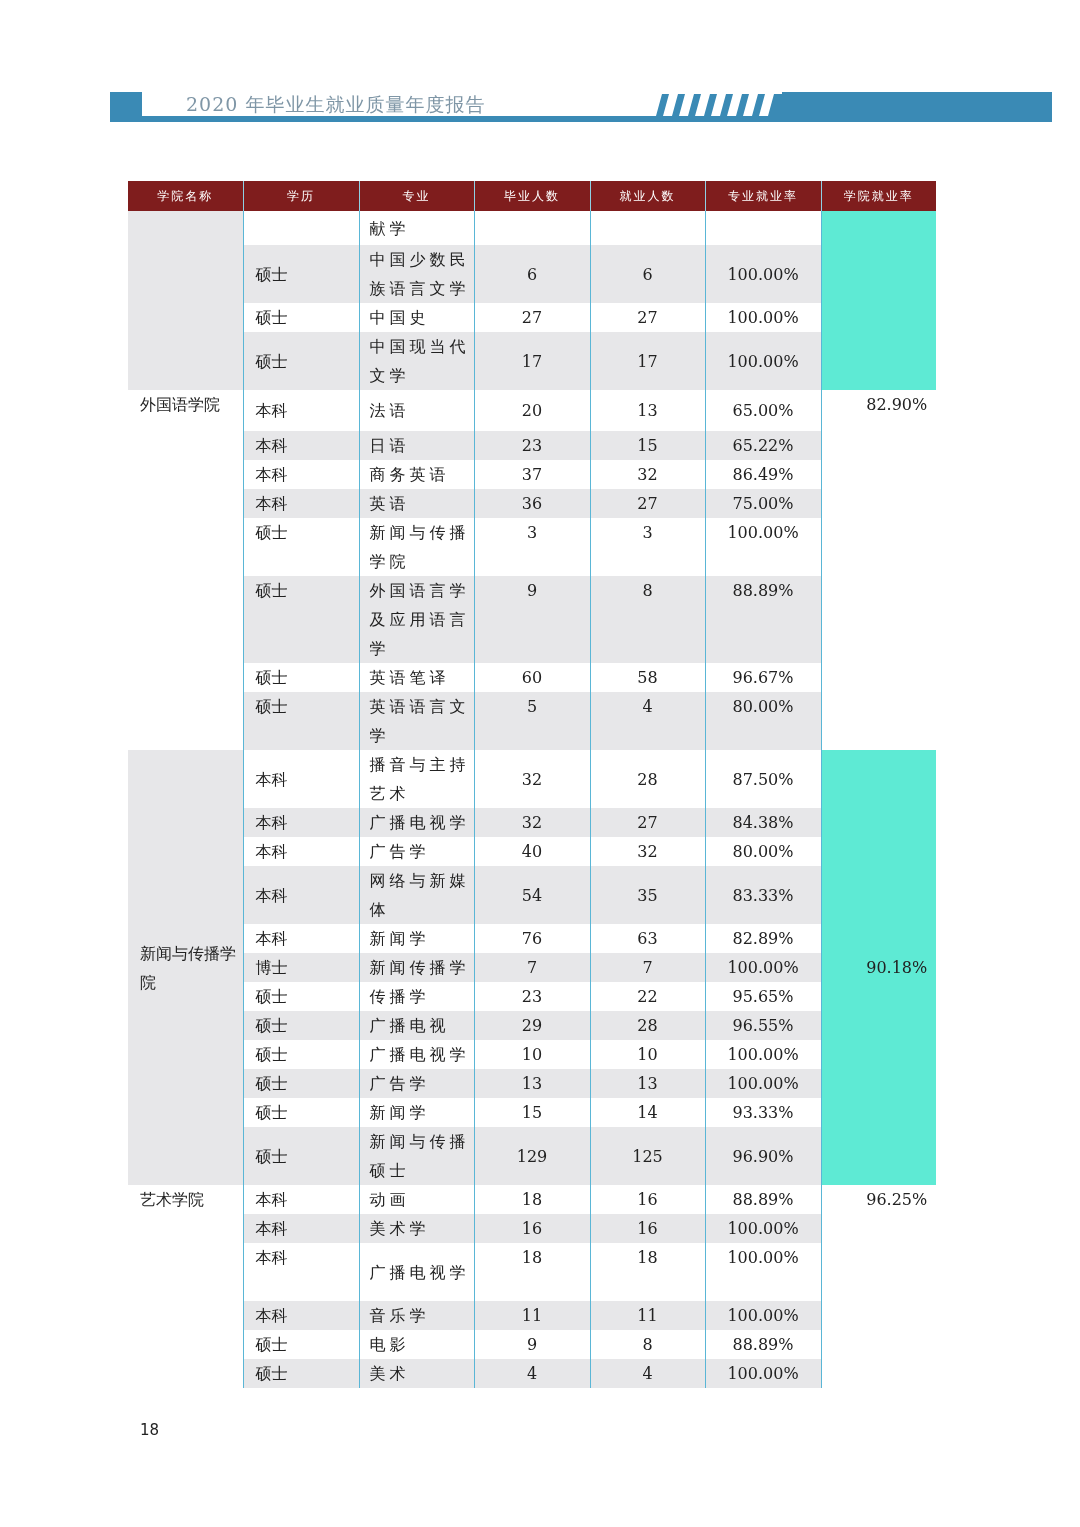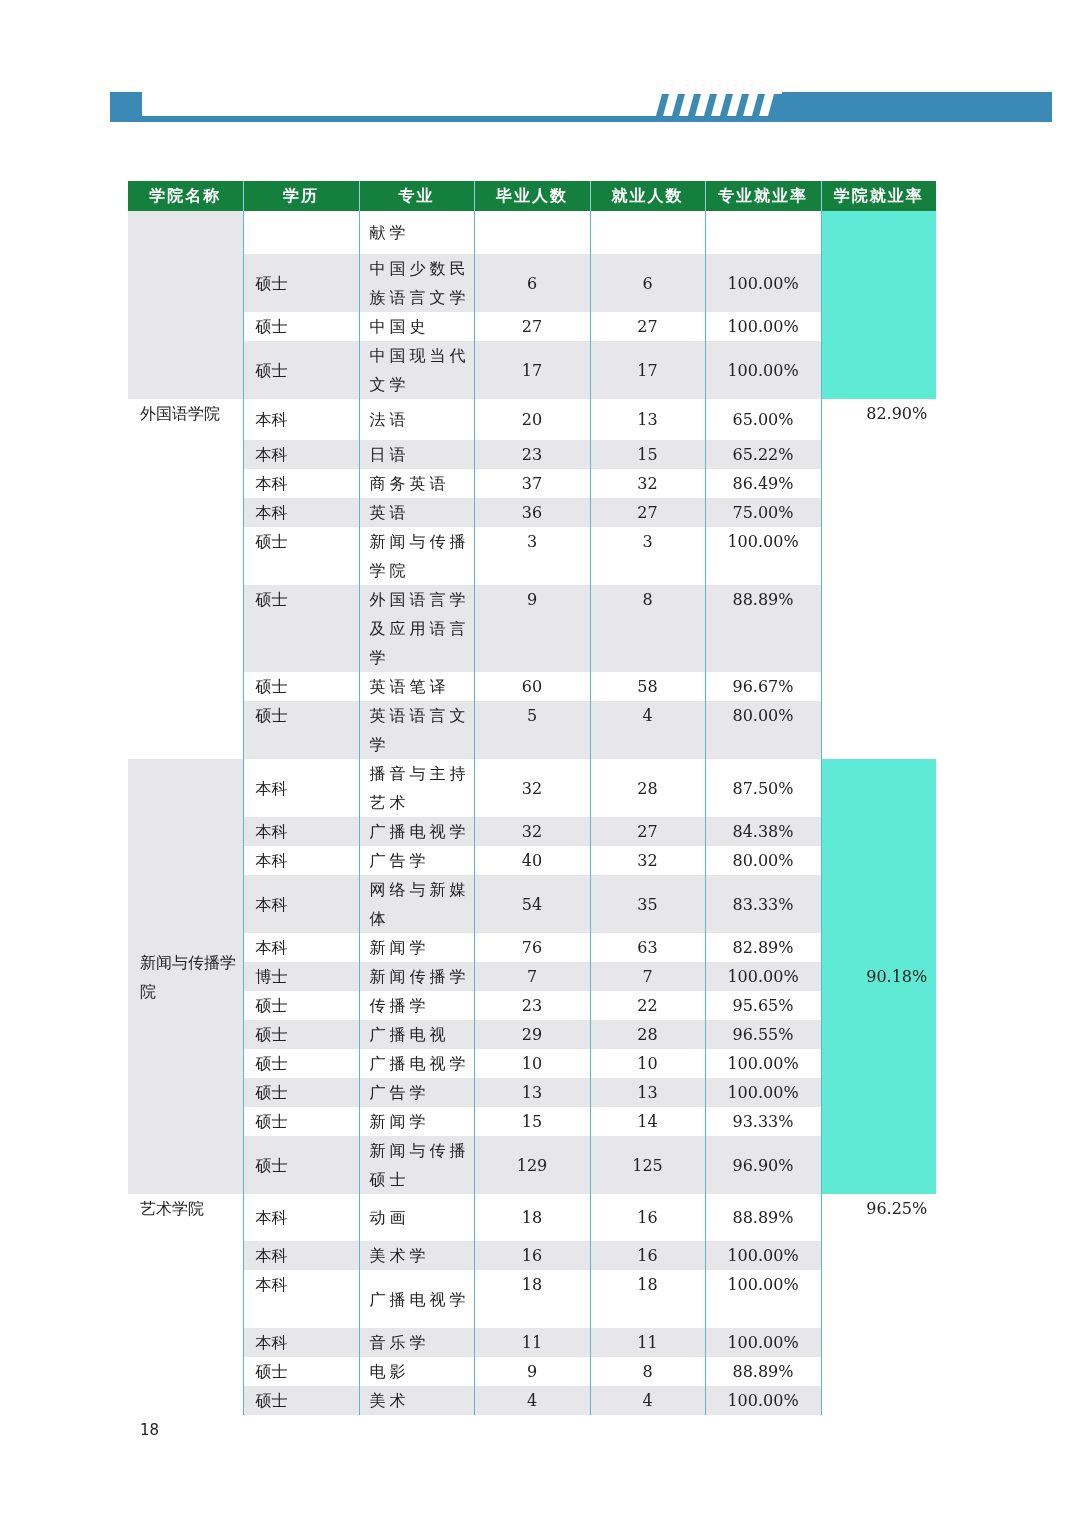--- a/index.html
+++ b/index.html
@@ -5,21 +5,21 @@
   html, body { margin:0; padding:0; background:#fff; }
   body { width:1080px; height:1527px; position:relative; overflow:hidden;
          font-family:"DejaVu Serif", "Liberation Serif", serif; color:#222; }
   .banner { position:absolute; left:110px; top:92px; width:942px; height:30px; }
   .banner .left-block { position:absolute; left:0; top:0; width:32px; height:30px; background:#3a8ab5; }
   .banner .under { position:absolute; left:0; top:24px; width:942px; height:6px; background:#3a8ab5; }
   .banner .right-block { position:absolute; left:672px; top:0; width:270px; height:30px; background:#3a8ab5; }
   .banner .title { position:absolute; left:76px; top:0; font-size:19px; color:#7f96a6; letter-spacing:1px; }
   .stripes { position:absolute; left:540px; top:2px; width:140px; height:22px; }
   table { position:absolute; left:128px; top:181px; width:808px; border-collapse:collapse; table-layout:fixed; font-size:16px; }
-  th { background:#15803d; color:#fff; font-weight:bold; height:28px; font-size:16px; letter-spacing:2px;
+  th { background:#7f1d1d; color:#fff; font-weight:normal; height:28px; font-size:12px; letter-spacing:2px;
        border-left:1px solid #8fd0e4; }
   td { padding:0; line-height:29px; vertical-align:middle; border-left:1px solid #5ab6d6; }
   td.c1 { border-left:none; padding-left:12px; }
   td.c2 { padding-left:12px;margin-left:27px; }
   td.c3 { padding-left:10px; letter-spacing:4px; }
   td.num { text-align:center; }
   tr.g td:not(.college):not(.crate) { background:#e7e7e9; }
   tr.w td:not(.college):not(.crate) { background:#fff; }
   td.college { background:#e7e7e9; }
   td.college.white { background:#fff; vertical-align:top; }
@@ -41,20 +41,21 @@
       <polygon points="6,22 12,0 19,0 13,22"></polygon>
       <polygon points="22,22 28,0 35,0 29,22"></polygon>
       <polygon points="38,22 44,0 51,0 45,22"></polygon>
       <polygon points="54,22 60,0 67,0 61,22"></polygon>
       <polygon points="70,22 76,0 83,0 77,22"></polygon>
       <polygon points="86,22 92,0 99,0 93,22"></polygon>
       <polygon points="102,22 108,0 115,0 109,22"></polygon>
       <polygon points="118,22 124,0 140,0 140,22"></polygon>
     </g>
   </svg>
+  <div class="title">2020 年毕业生就业质量年度报告</div>
 </div>
 
 <table>
   <colgroup>
     <col style="width:115px">
       <col style="width:116px">
       <col style="width:115px">
     <col style="width:116px">
       <col style="width:115px">
       <col style="width:116px">
@@ -65,21 +66,21 @@
       <th style="border-left:none">学院名称</th>
       <th>学历</th>
       <th>专业</th>
       <th>毕业人数</th>
       <th>就业人数</th>
       <th>专业就业率</th>
       <th>学院就业率</th>
     </tr>
   </thead>
   <tbody id="tbody">
-      <tr class="w" style="height: 43px;">
+      <tr class="w" style="height: 34px;">
         <td class="c1 college" rowspan="4"></td>
         <td class="c2"></td>
         <td class="c3">献学</td>
         <td class="num"></td>
         <td class="num"></td>
         <td class="num"></td>
         <td class="crate g" rowspan="4"></td>
       </tr>
       <tr class="g" style="height: 58px;">
         <td class="c2">硕士</td>
@@ -239,21 +240,21 @@
         <td class="num">14</td>
         <td class="num">93.33%</td>
       </tr>
       <tr class="g" style="height: 58px;">
         <td class="c2">硕士</td>
         <td class="c3">新闻与传播硕士</td>
         <td class="num">129</td>
         <td class="num">125</td>
         <td class="num">96.90%</td>
       </tr>
-      <tr class="w" style="height: 47px;">
+      <tr class="w" style="height: 29px;">
         <td class="c1 college white" rowspan="6">艺术学院</td>
         <td class="c2">本科</td>
         <td class="c3">动画</td>
         <td class="num">18</td>
         <td class="num">16</td>
         <td class="num">88.89%</td>
         <td class="crate w" rowspan="6">96.25%</td>
       </tr>
       <tr class="g" style="height: 29px;">
         <td class="c2">本科</td>

